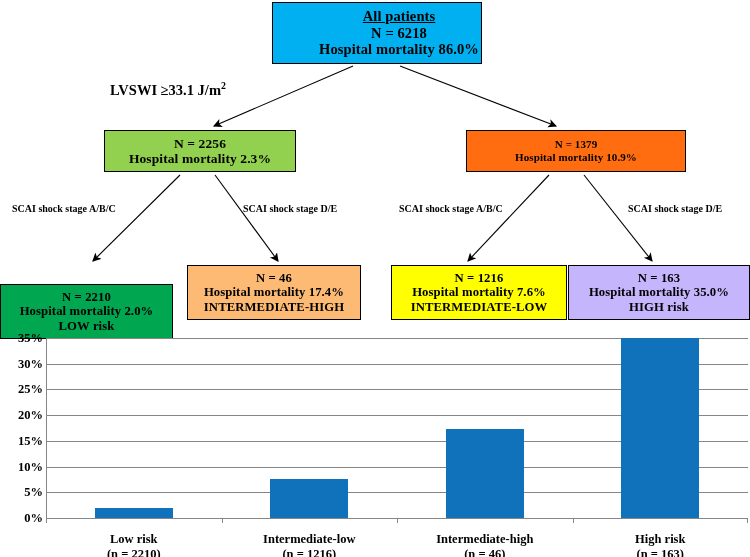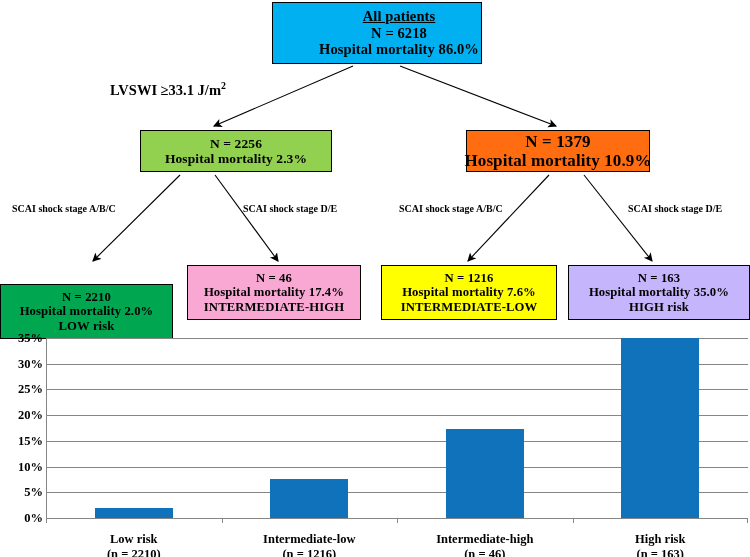--- a/index.html
+++ b/index.html
@@ -39,32 +39,31 @@
   #node-root {
     left: 272px; top: 2px; width: 210px; height: 62px;
     background: #00b0f0;
     font-size: 14.5px;
     padding-left: 44px;
   }
   #node-left {
     left: 104px; top: 130px; width: 192px; height: 42px;
     background: #92d050;
     font-size: 13.5px;
-    margin-left: 36px;
   }
   #node-right {
-    left: 466px; top: 130px; width: 184px; height: 42px;
+    left: 466px; top: 130px; width: 220px; height: 42px;
     background: #ff6d10;
-    font-size: 17px;
+    font-size: 11px;
   }
 
   .leaf { font-size: 12.7px; height: 55px; top: 265px; }
   #leaf-low  { left: 0px;   width: 173px; background: #00a650; }
   #leaf-ih   { left: 187px; width: 174px; background: #ffc000; }
-  #leaf-il   { left: 381px; width: 176px; background: #ffff00; }
+  #leaf-il   { left: 391px; width: 176px; background: #ffff00; }
   #leaf-high { left: 568px; width: 182px; background: #ff0000; }
 
   
   .edge-label {
     position: absolute;
     font-weight: bold;
     white-space: nowrap;
     line-height: 1.16;
   }
   #lbl-lvswi-ge { left: 110px; top: 82px;  font-size: 14.5px; }
@@ -195,21 +194,21 @@
   <div class="edge-label scai" id="lbl-scai-4">
     <span class="ln">SCAI shock</span>
     <span class="ln">stage D/E</span>
   </div>
 
   <div class="node leaf" id="leaf-low" style="background: rgb(0, 166, 80); margin-top: 19px;">
     <span class="ln">N = 2210</span>
     <span class="ln">Hospital mortality 2.0%</span>
     <span class="ln">LOW risk</span>
   </div>
-  <div class="node leaf" id="leaf-ih" style="background: #f9a8d4;">
+  <div class="node leaf" id="leaf-ih" style="background: #fdba74;">
     <span class="ln">N = 46</span>
     <span class="ln">Hospital mortality 17.4%</span>
     <span class="ln">INTERMEDIATE-HIGH</span>
   </div>
   <div class="node leaf" id="leaf-il" style="background: rgb(255, 255, 0);">
     <span class="ln">N = 1216</span>
     <span class="ln">Hospital mortality 7.6%</span>
     <span class="ln">INTERMEDIATE-LOW</span>
   </div>
   <div class="node leaf" id="leaf-high" style="background: #c4b5fd;">

